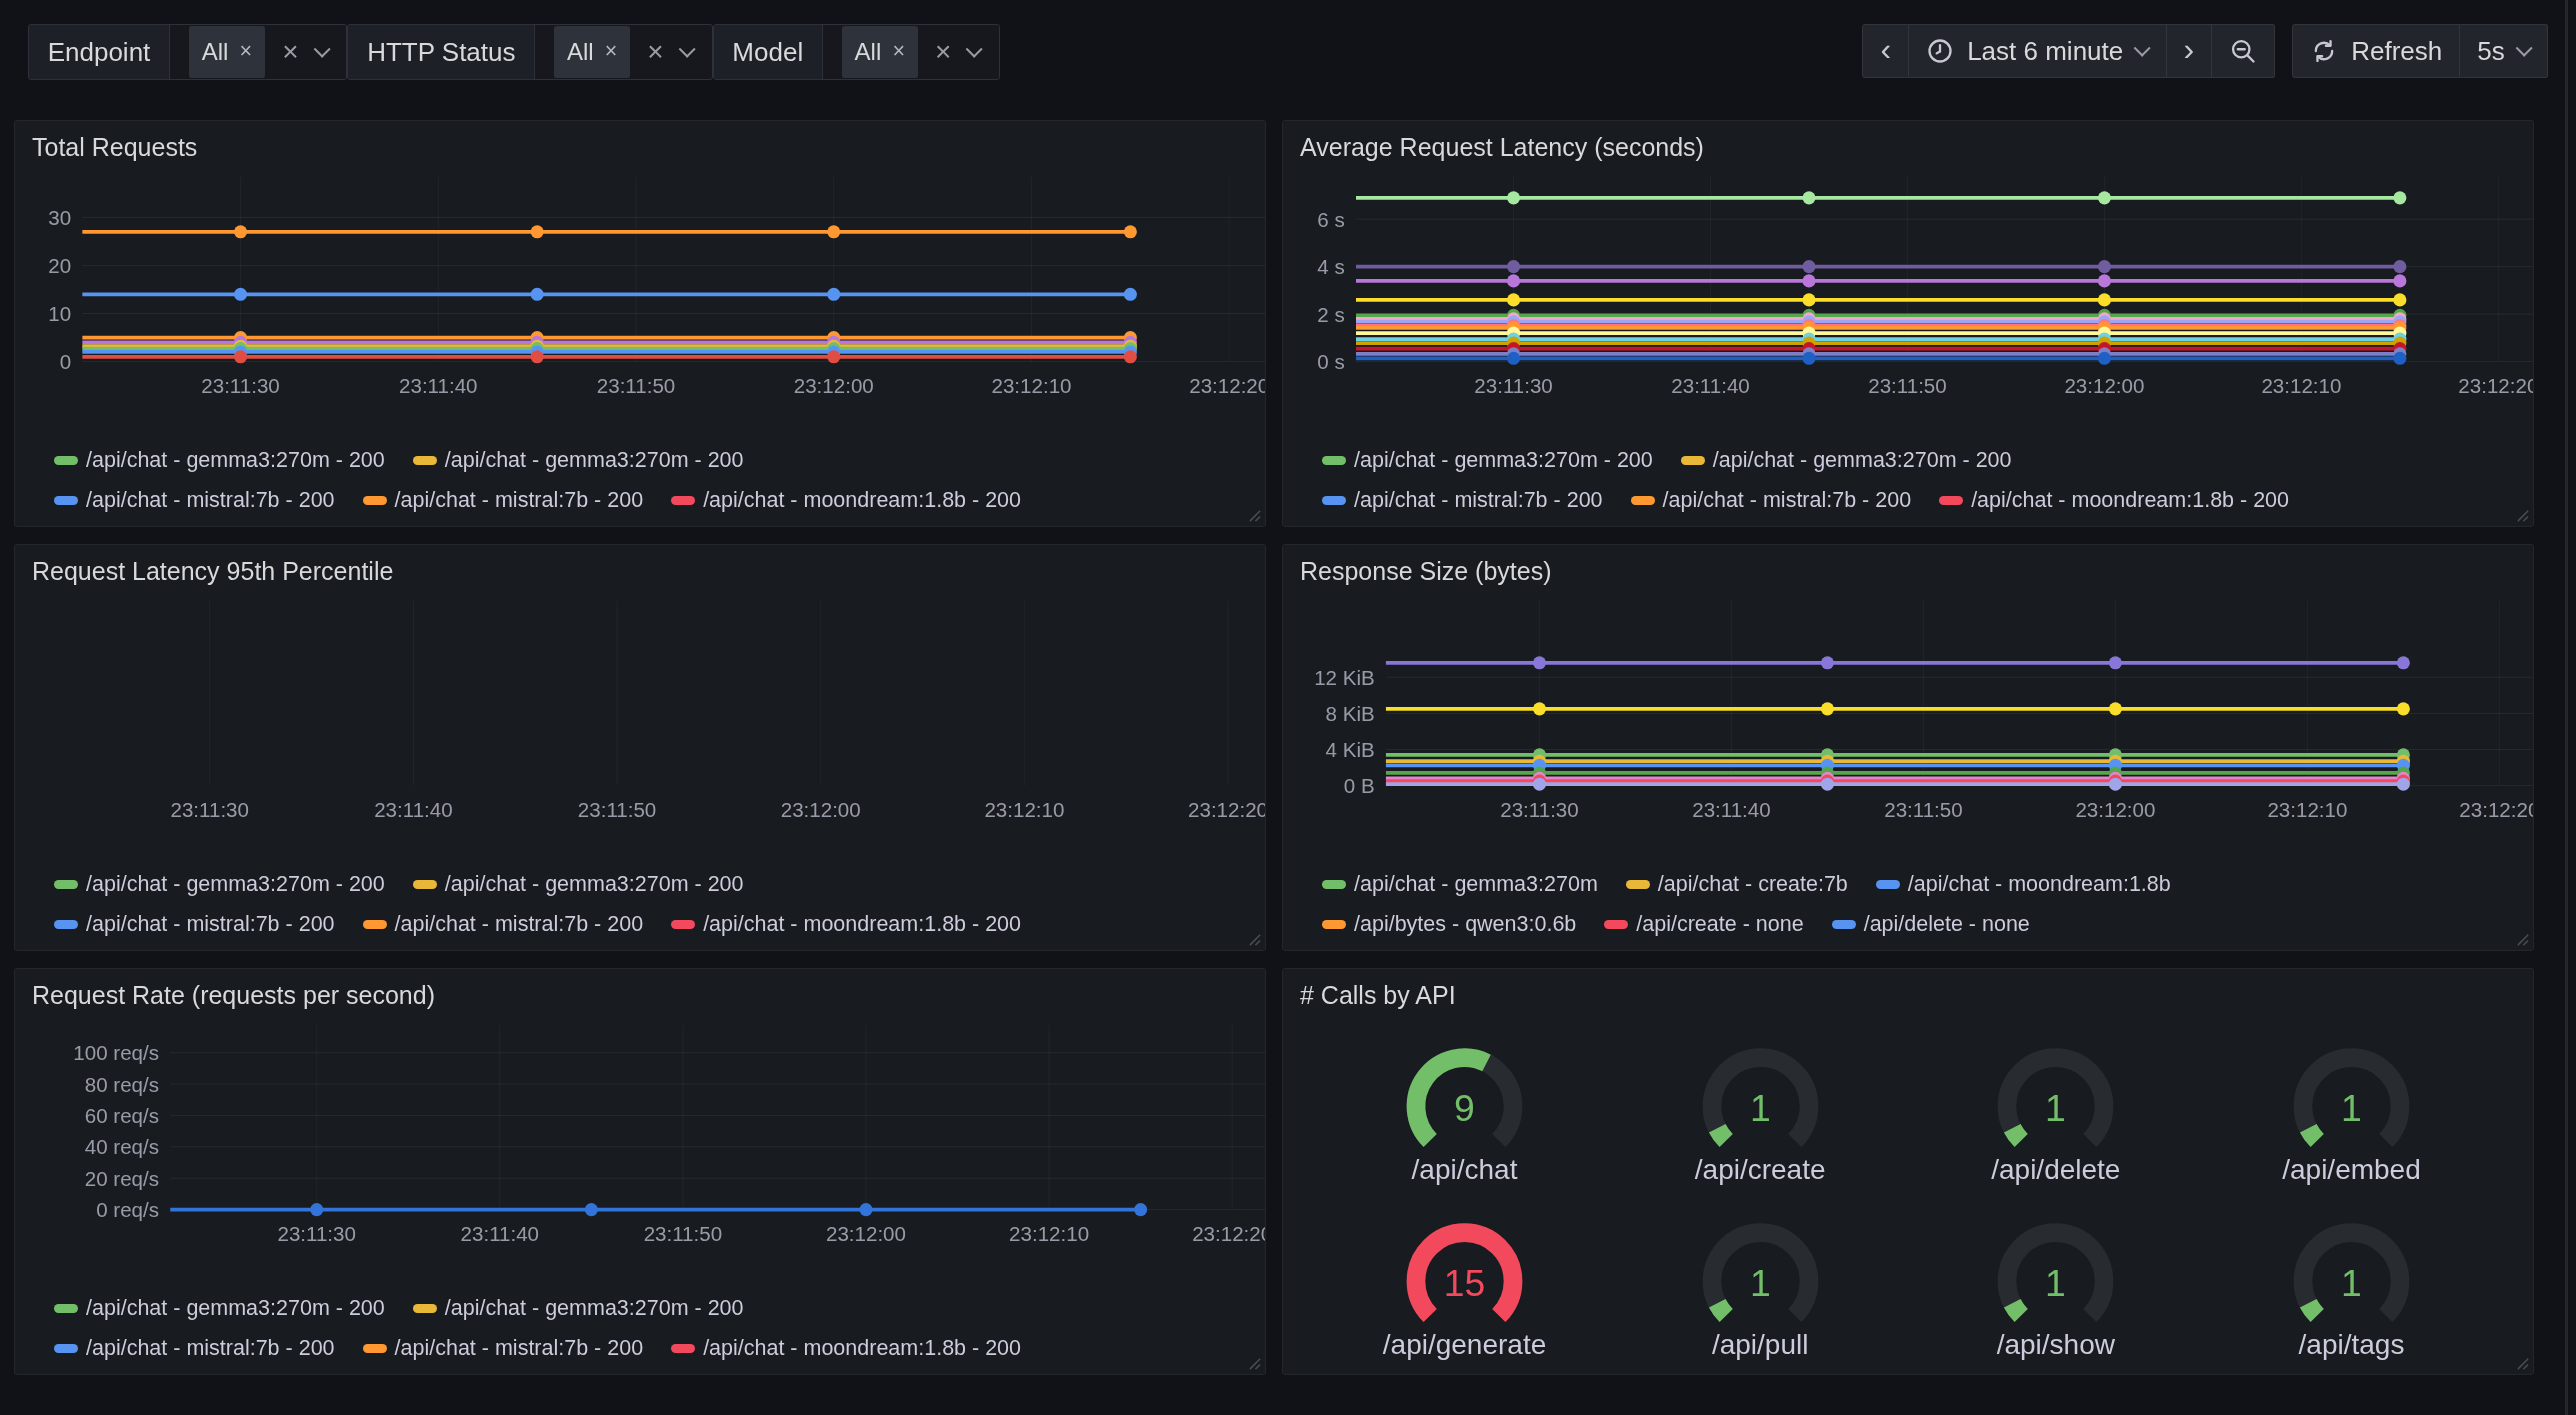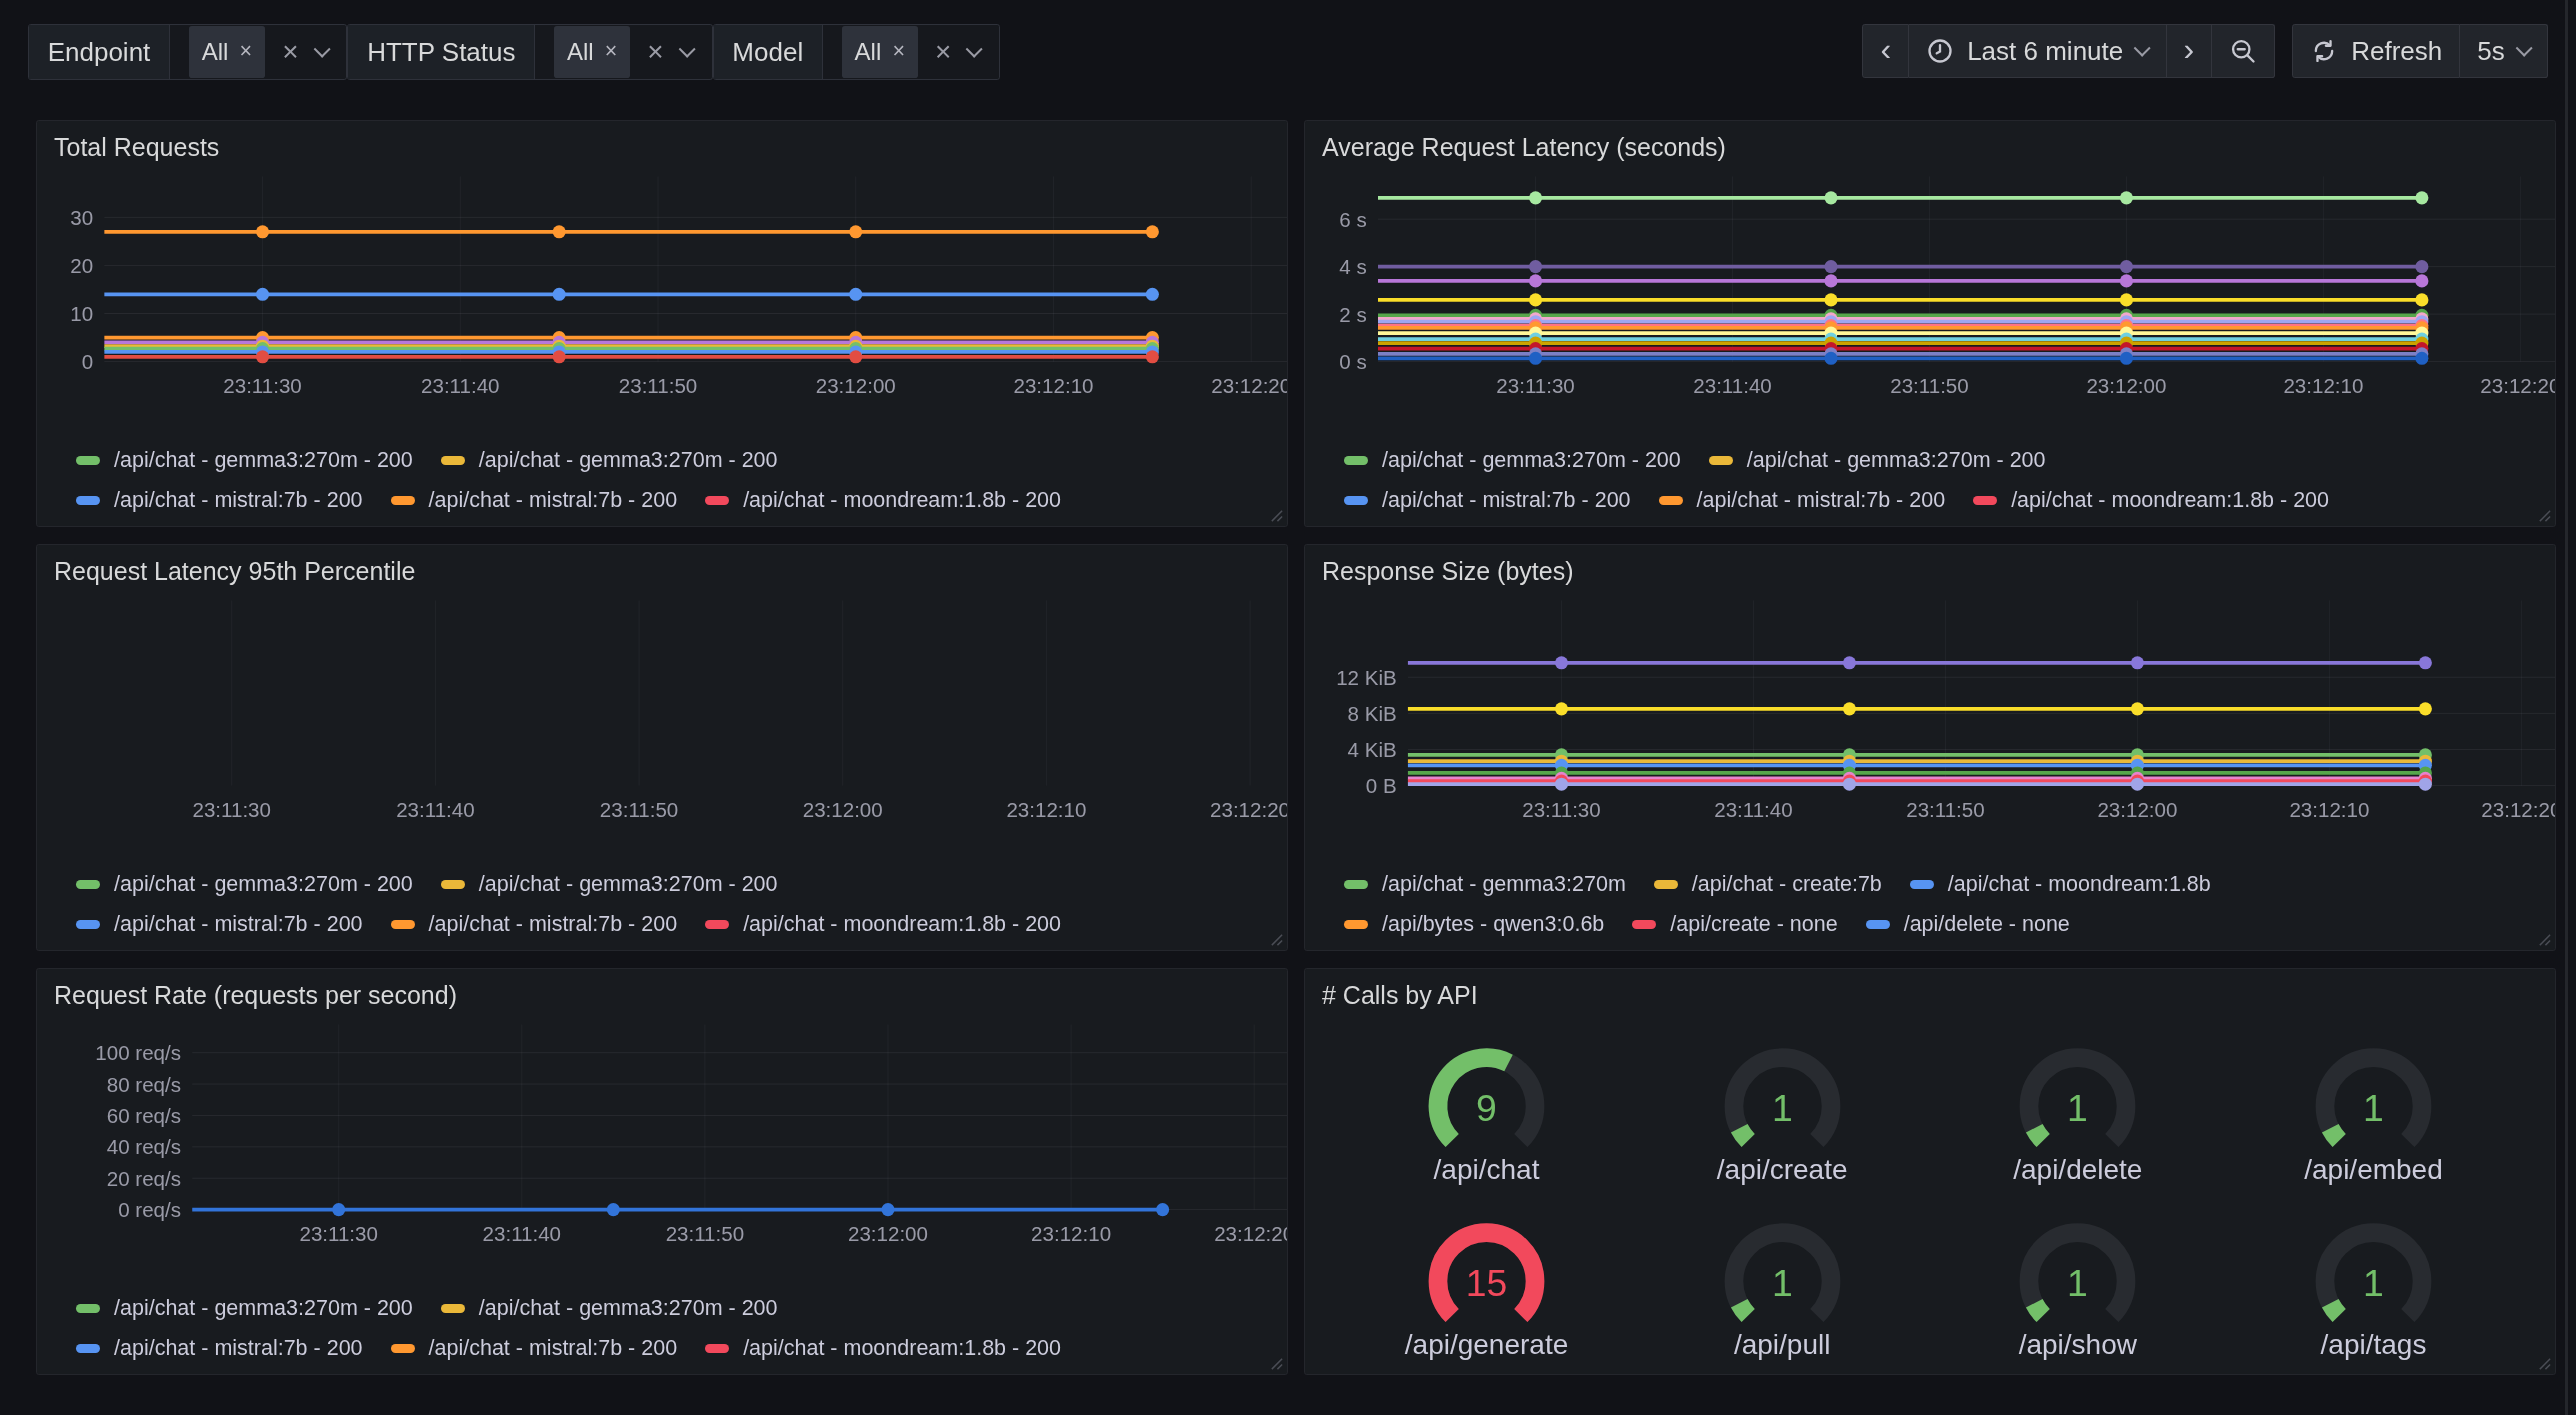--- a/index.html
+++ b/index.html
@@ -21,29 +21,29 @@
   
   .timebar{display:flex;gap:17px}
   .btn-group{display:flex}
   .tbtn{display:flex;align-items:center;gap:13px;padding:0 17px;height:54px;background:#22252b;
         border:0.9px solid #33353d;border-left-width:0;font-size:26px;font-weight:500;color:#d8d9da;cursor:pointer;box-sizing:border-box}
   .btn-group .tbtn:first-child{border-left-width:0.9px;border-radius:2.8px 0 0 2.8px}
   .btn-group .tbtn:last-child{border-radius:0 2.8px 2.8px 0}
   .tbtn .glyph{font-size:32px;color:#c7c8d1;line-height:1;margin-top:-3.7px}
   .tbtn svg{display:block}
   
-  .dashboard{position:absolute;left:36px;top:120px;display:grid;
+  .dashboard{position:absolute;left:14px;top:120px;display:grid;
     grid-template-columns:1252px 1252px;grid-template-rows:407px 407px 407px;gap:17px 16px}
   .panel{position:relative;background:#181b1f;border:0.9px solid #24262c;border-radius:2.8px;overflow:hidden}
   .panel h2{margin:0;padding:12px 17px 6.5px;font-size:25px;font-weight:500;color:#d8d9da;cursor:pointer}
   .chart-body{padding:0 15px}
   svg text{font-family:"Liberation Sans",sans-serif}
   .legend{padding:3.7px 9.3px 0 24px;display:flex;flex-direction:column;gap:15px}
   .legend-row{display:flex;gap:28px}
-  .legend-item{display:flex;align-items:center;gap:14px;font-size:21.5px;color:#ccccdc;white-space:nowrap;cursor:pointer}
+  .legend-item{display:flex;align-items:center;gap:8px;font-size:21.5px;color:#ccccdc;white-space:nowrap;cursor:pointer}
   .lchip{width:24px;height:9.3px;border-radius:4.7px;flex:0 0 auto}
   
   .gauges{display:grid;grid-template-columns:repeat(4,1fr);row-gap:28px;padding:22.4px 18.7px 0}
   .gauge{display:flex;flex-direction:column;align-items:center}
   .gauge-label{font-size:28px;color:#ccccdc;margin-top:3px}
   .corner{position:absolute;right:2.8px;bottom:2.8px;cursor:nwse-resize}
   .scroll-line{position:absolute;right:8.4px;top:0;width:2.8px;height:100%;background:#24262b}
 </style>
 </head>
 <body>

